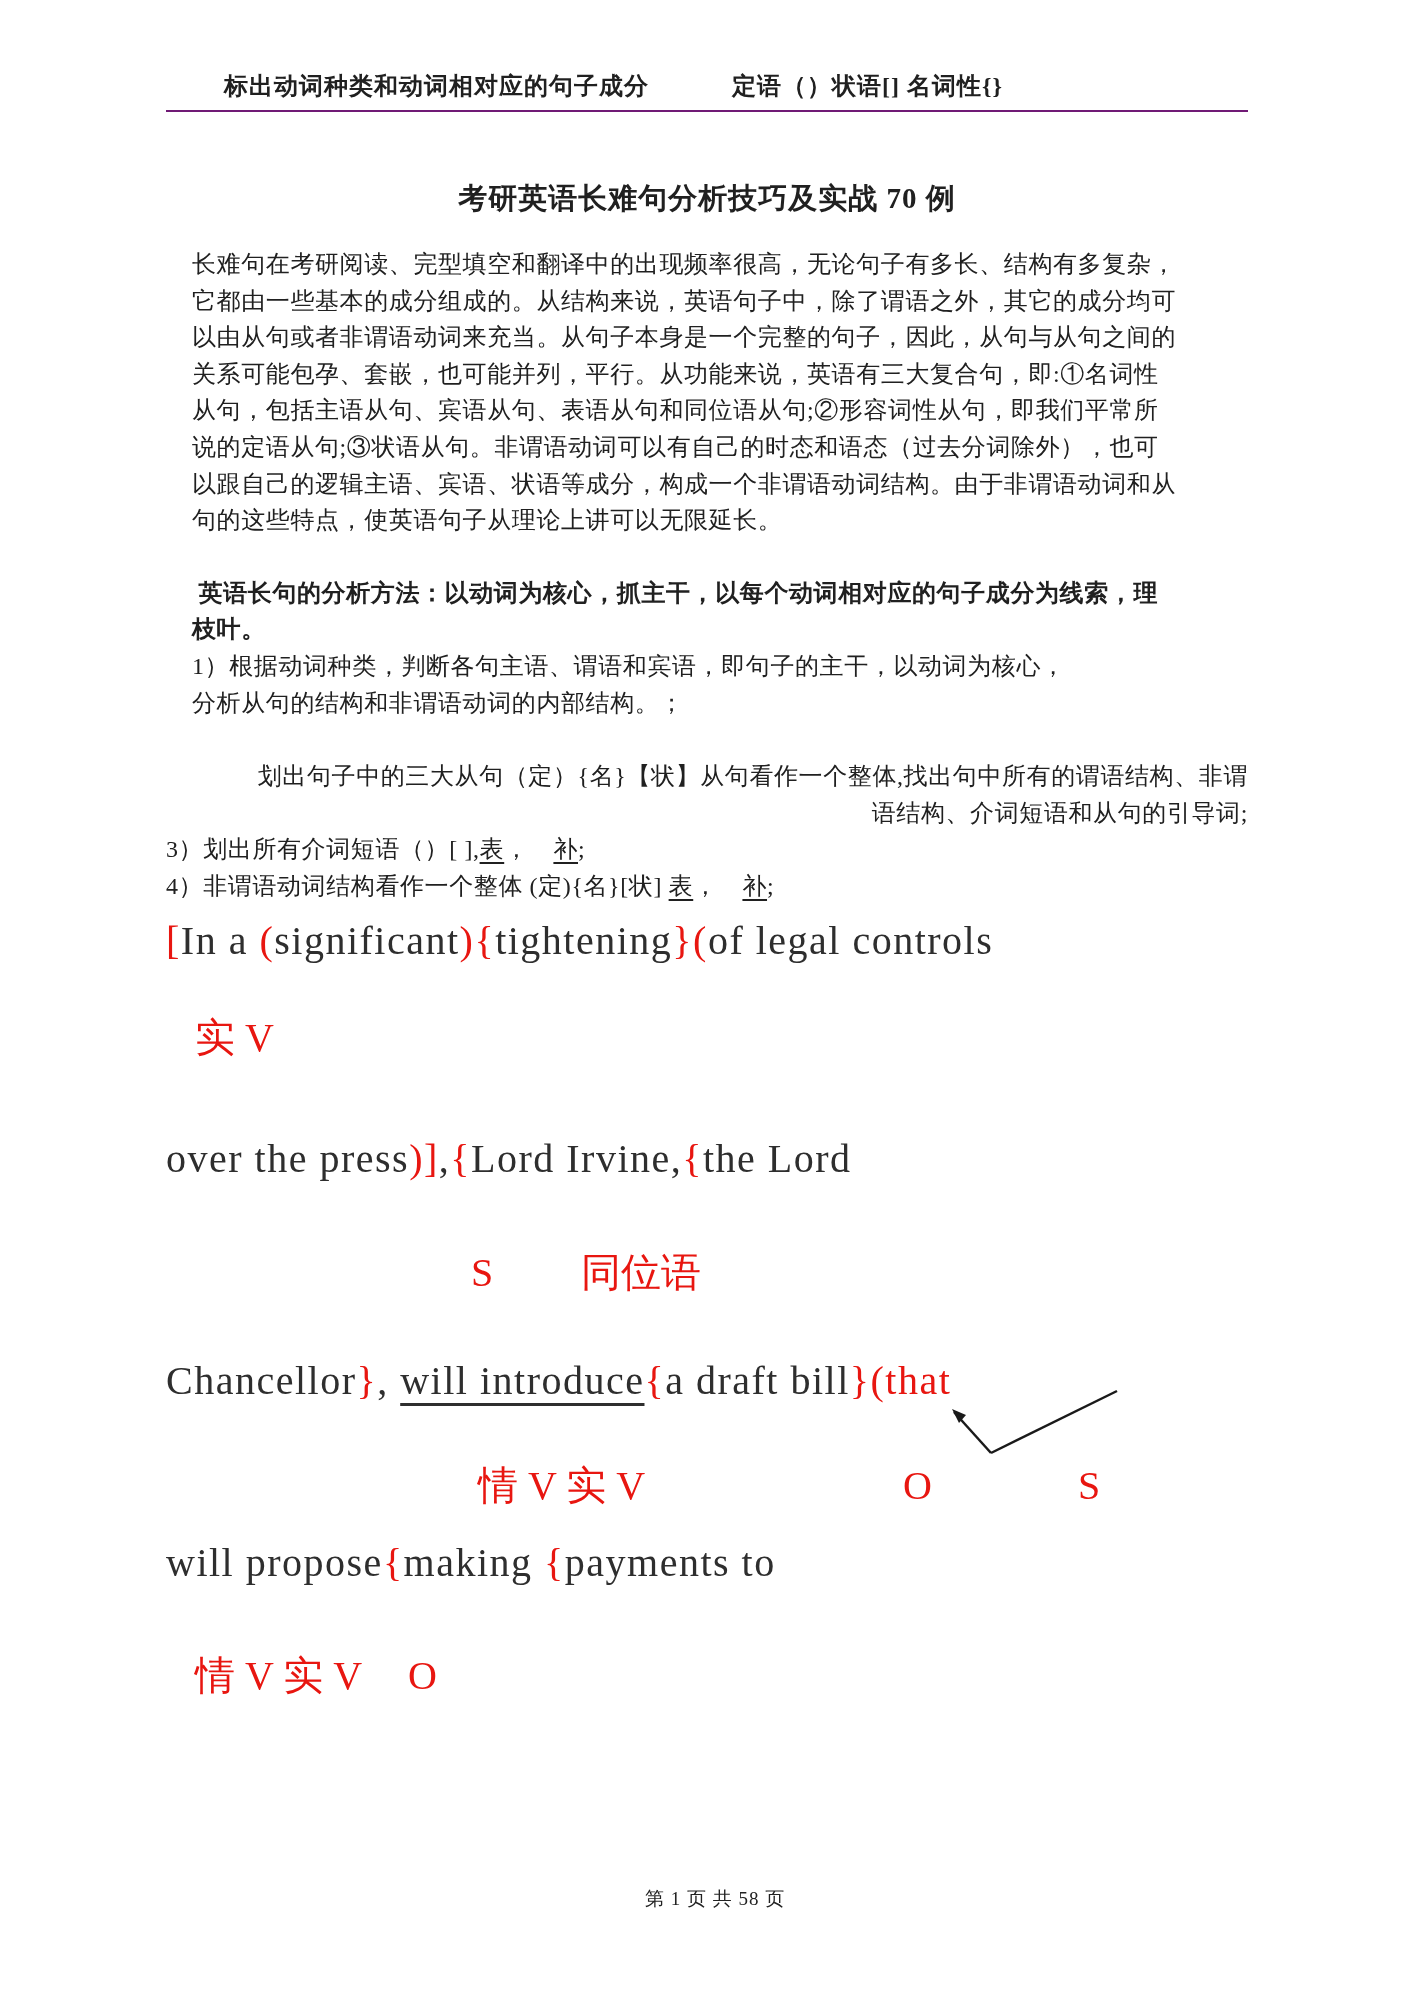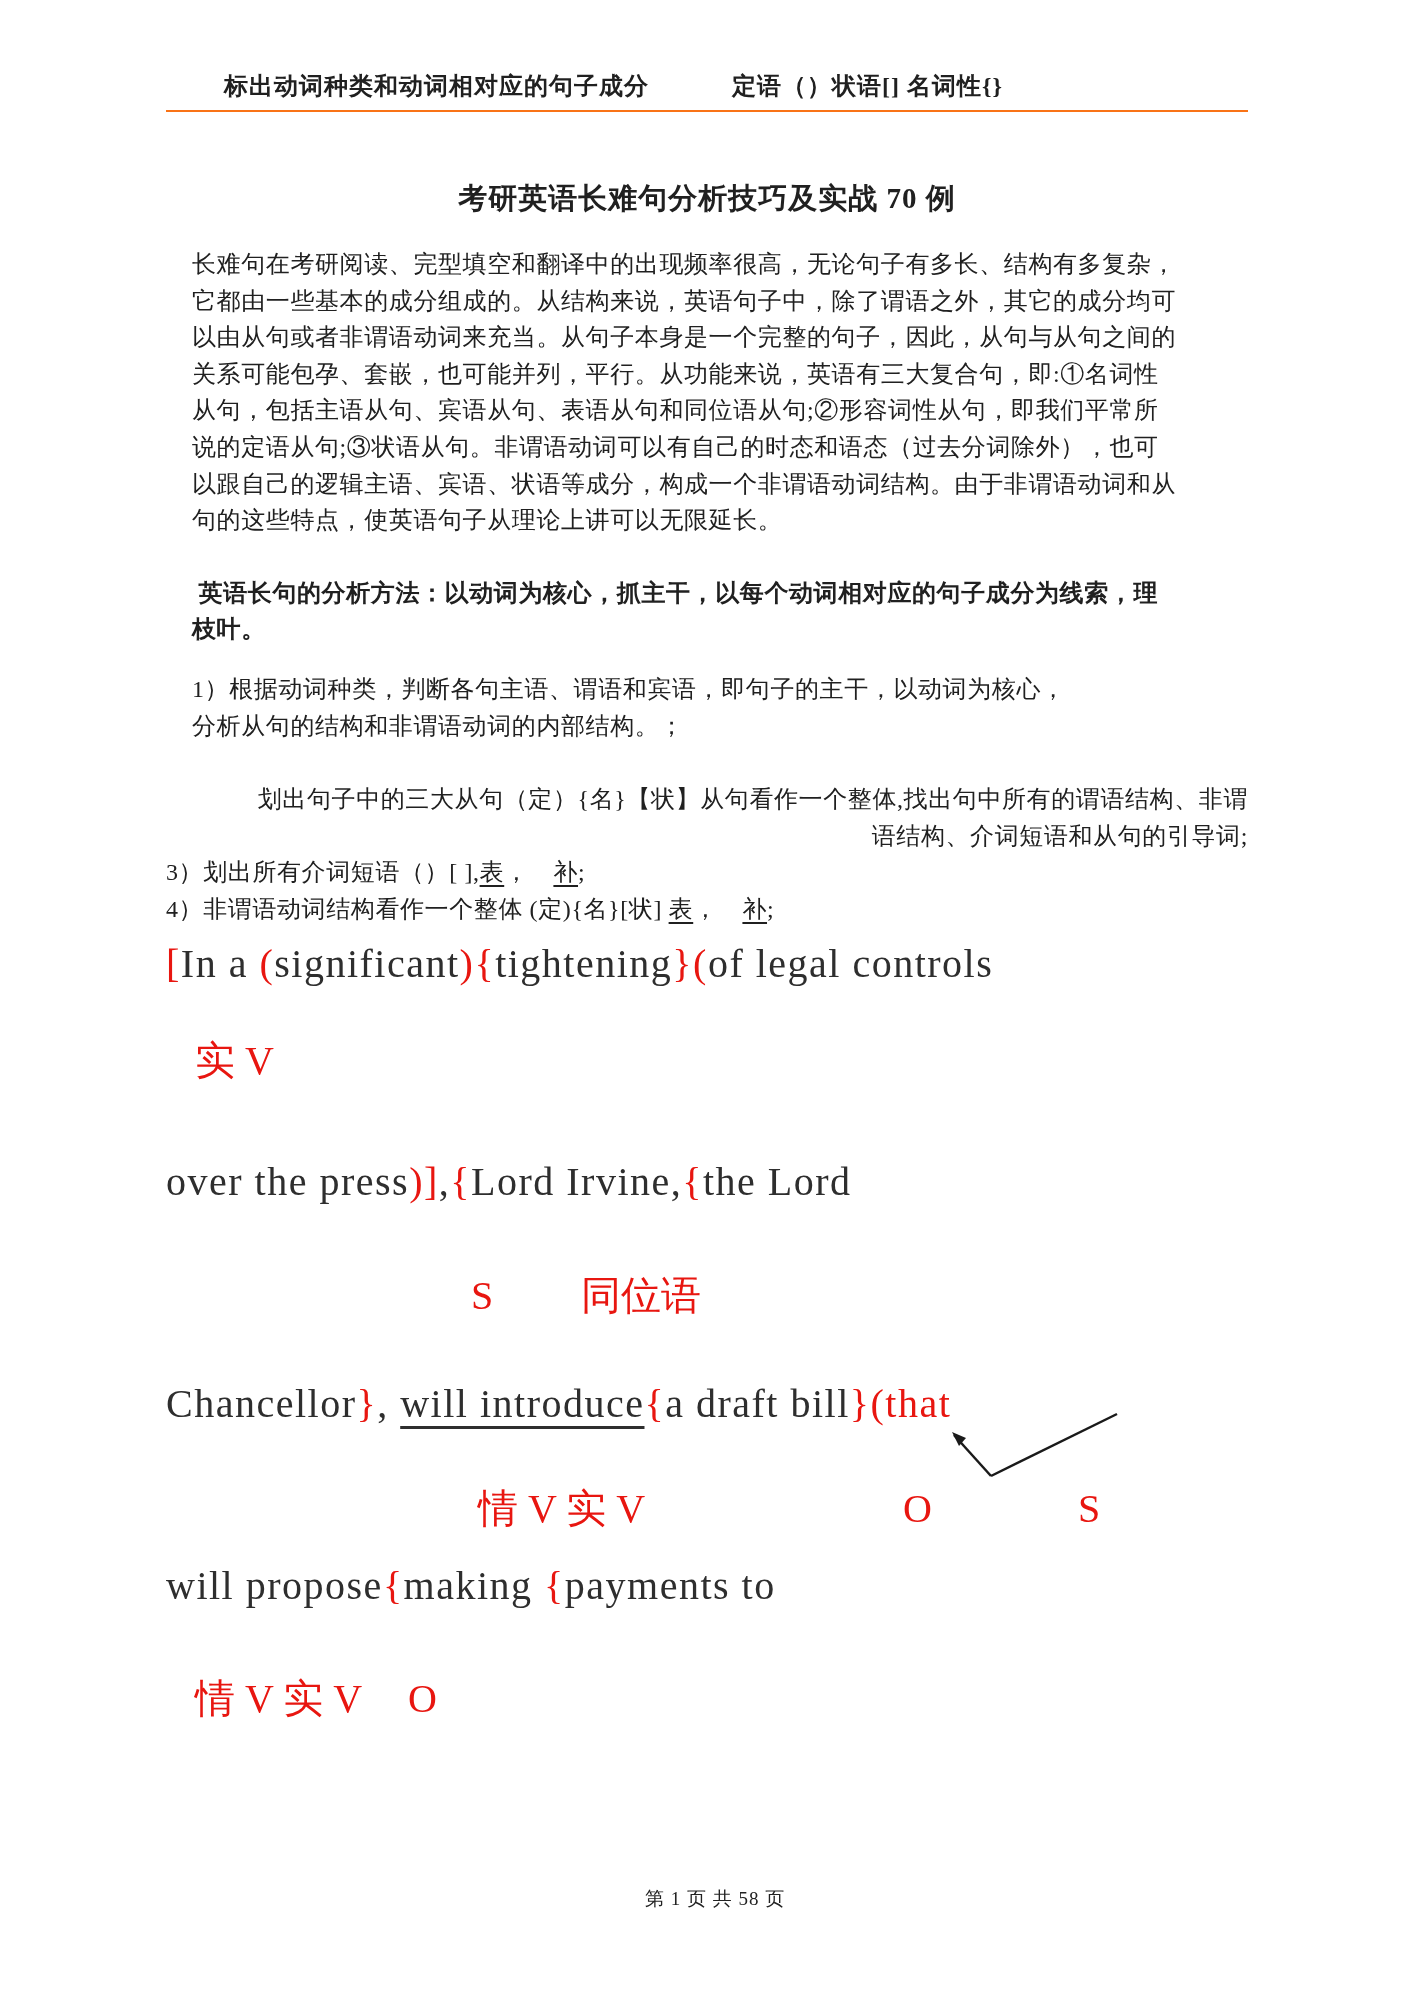--- a/index.html
+++ b/index.html
@@ -5,36 +5,36 @@
   html,body{margin:0;padding:0;}
   body{
     width:1414px;height:1999px;background:#ffffff;position:relative;
     font-family:"Liberation Serif","DejaVu Serif",serif;color:#202020;
   }
   .sheet{position:absolute;inset:0;}
   
   .header{
     position:absolute;top:70px;left:166px;width:1082px;
     display:flex;align-items:flex-end;
-    border-bottom:2px solid #f97316;padding-bottom:8px;
+    border-bottom:2px solid #701a75;padding-bottom:8px;
     font-size:24px;font-weight:bold;letter-spacing:1px;white-space:pre;
   }
   .header .hl{margin-left:58px;}
   .header .hr{margin-left:auto;margin-right:245px;}
   
   .content{position:absolute;top:150px;left:166px;width:1082px;}
   .title{
     margin:30px 0 0 0;text-align:center;
     font-size:29px;font-weight:bold;line-height:36px;letter-spacing:1px;
   }
   .body{
     margin:0;font-size:24px;line-height:36.6px;letter-spacing:0.6px;
     white-space:pre-wrap;color:#202020;
   }
-  .ml{margin-left:26px;margin-top:23px;}
+  .ml{margin-left:26px;}
   .mt{margin-top:36px;font-weight:bold;}
   .mt2{margin-top:30px;}
   .mt3{margin-top:37px;text-align:right;}
   .ti{text-indent:26px;}
   .body .u{text-decoration:underline;text-decoration-thickness:2px;text-underline-offset:5px;}
   
   .example{position:relative;height:815px;margin-top:0;}
   .bigrow{
     position:absolute;left:0;right:0;line-height:60px;height:60px;
     font-size:40px;color:#2e2e2e;letter-spacing:1.5px;white-space:pre;

